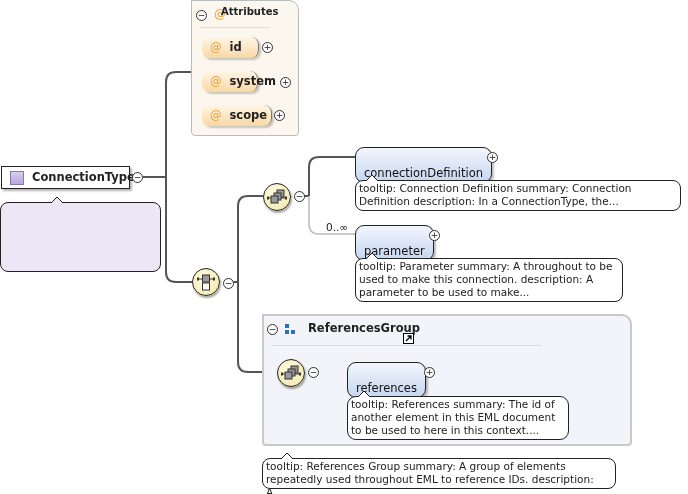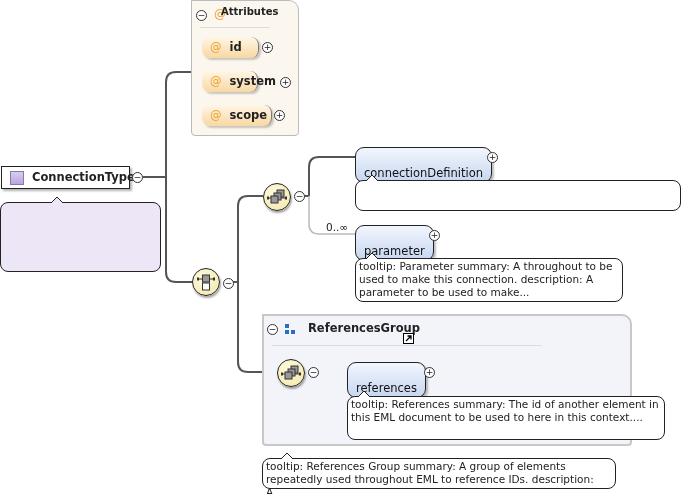--- a/index.html
+++ b/index.html
@@ -106,20 +106,21 @@
 <div class="circle-btn" style="left:294px; top:191px;">−</div>
 
 <div class="elem" style="left:355px; top:147px;">
   <span>connectionDefinition</span>
 </div>
 <div class="circle-btn" style="left:487px; top:152px;">+</div>
 <div class="tooltip" style="left:355px; top:180px; width:326px; height:31px;">
   <svg class="notch" style="left:10px;" viewBox="0 0 12 7">
       <path d="M0 7 L6 1 L12 7" fill="#fff" stroke="#222"></path>
     </svg>
+  <span>tooltip: Connection Definition summary: Connection Definition description: In a ConnectionType, the...</span>
 </div>
 
 <span style="position:absolute; left:326px; top:221px; font-size:10.5px; color:#222;">0..∞</span>
 <div class="elem" style="left:355px; top:225px;">
   <span>parameter</span>
 </div>
 <div class="circle-btn" style="left:429px; top:230px;">+</div>
 <div class="tooltip" style="left:355px; top:258px; width:268px; height:44px;">
   <svg class="notch" style="left:10px;" viewBox="0 0 12 7">
       <path d="M0 7 L6 1 L12 7" fill="#fff" stroke="#222"></path>
@@ -151,21 +152,21 @@
     <rect x="10" y="9" width="7" height="7" fill="#999" stroke="#333"></rect>
     <rect x="7" y="12" width="7" height="7" fill="#999" stroke="#333"></rect>
   </svg>
 </div>
 <div class="circle-btn" style="left:308px; top:367px;">−</div>
 
 <div class="elem" style="left:347px; top:362px;">
   <span>references</span>
 </div>
 <div class="circle-btn" style="left:424px; top:367px;">+</div>
-<div class="tooltip" style="left:347px; top:396px; width:318px; height:44px;">
+<div class="tooltip" style="left:347px; top:396px; width:222px; height:44px;border-radius:9px;">
   <svg class="notch" style="left:10px;" viewBox="0 0 12 7">
       <path d="M0 7 L6 1 L12 7" fill="#fff" stroke="#222"></path>
     </svg>
   <span>tooltip: References summary: The id of another element in this EML document to be used to here in this context....</span>
 </div>
 
 <div class="tooltip" style="left:262px; top:458px; width:354px; height:31px;">
   <svg class="notch" style="left:18px;" viewBox="0 0 12 7">
       <path d="M0 7 L6 1 L12 7" fill="#fff" stroke="#222"></path>
     </svg>

